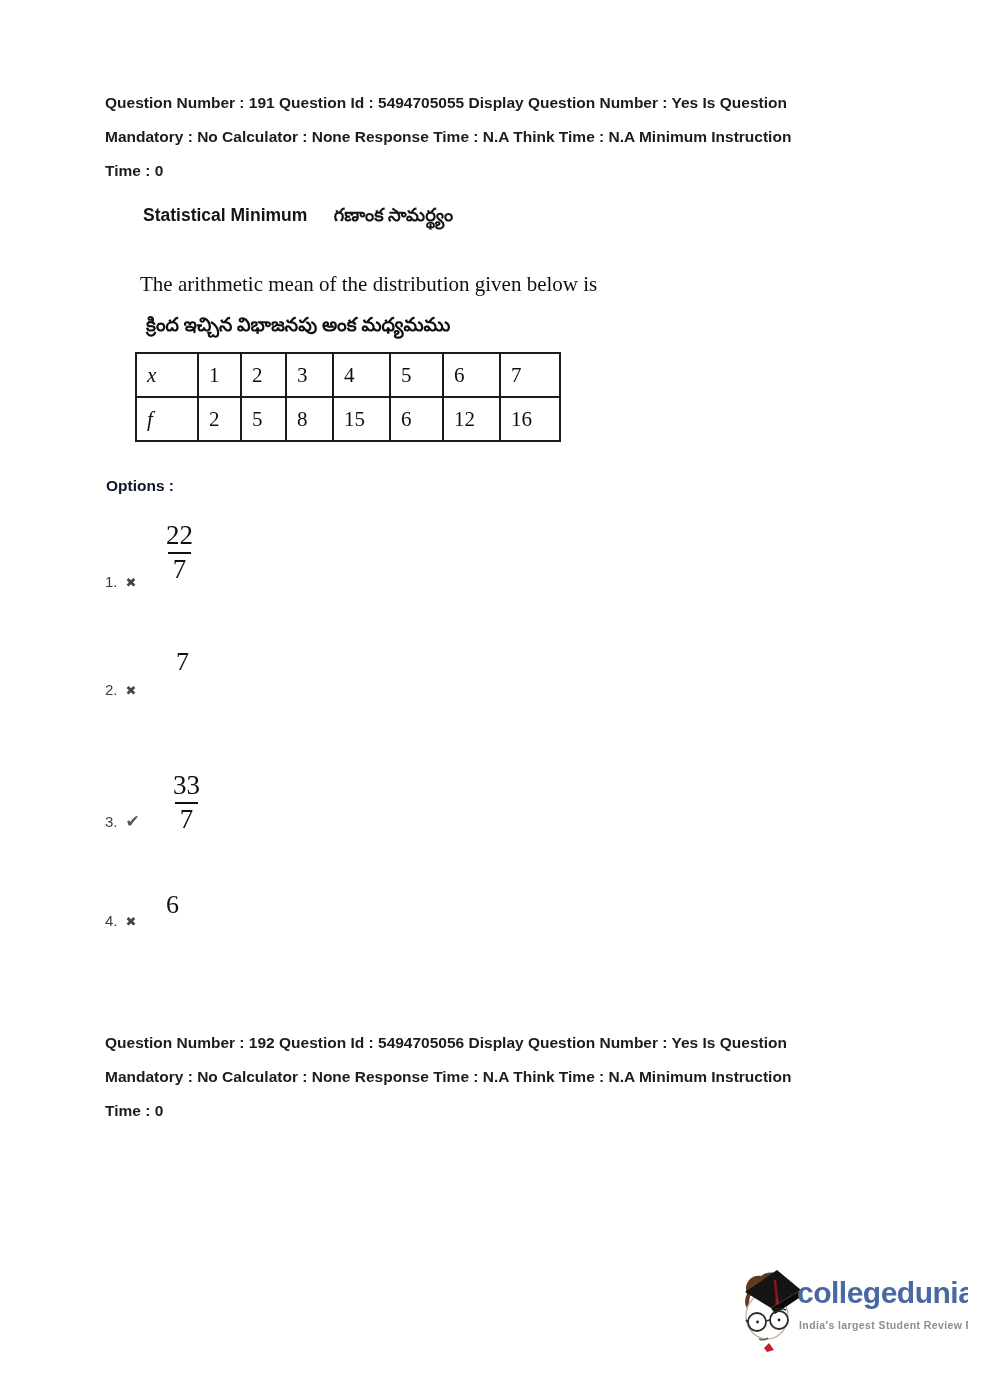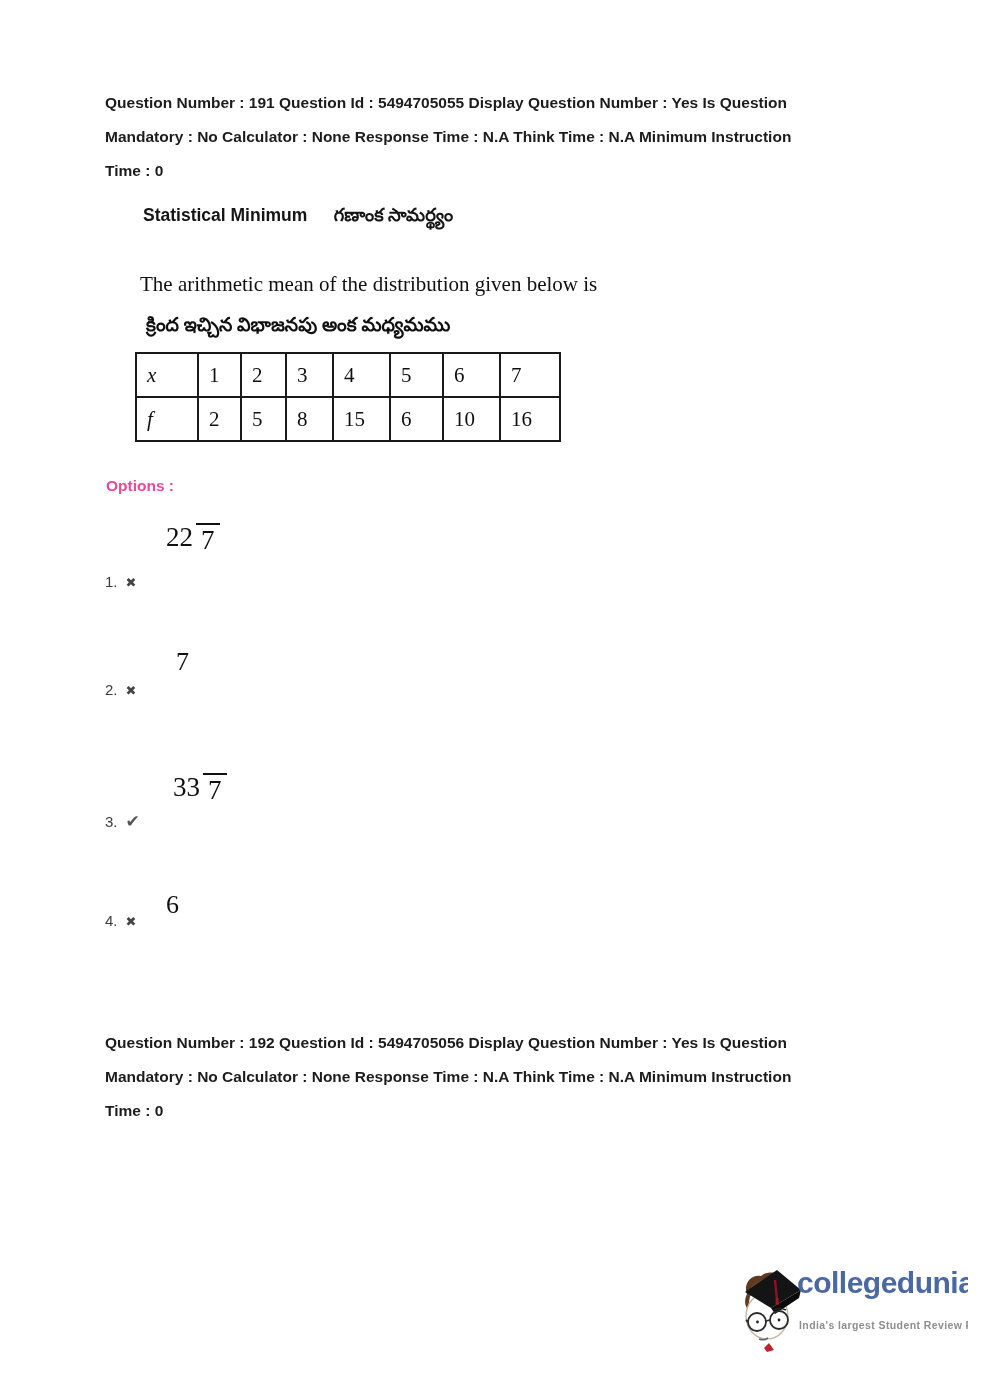--- a/index.html
+++ b/index.html
@@ -48,33 +48,33 @@
     font-family:"Liberation Serif", serif; font-size:21px; color:#101010;
     padding-left:10px; vertical-align:middle;
   }
   table.dist-table td.var { font-style:italic; }
   .cw0{width:62px}.cw1{width:43px}.cw2{width:45px}.cw3{width:47px}
   .cw4{width:57px}.cw5{width:53px}.cw6{width:57px}.cw7{width:60px}
 
   .options-label {
     position:absolute; top:477px; left:106px;
     font-family:"Liberation Sans", sans-serif; font-weight:700;
-    font-size:15.5px; color:#ec4899;
+    font-size:15.5px; color:#0f172a;
   }
 
   .opt-label { position:absolute; left:105px; white-space:nowrap; }
   .opt-num {
     font-family:"Liberation Sans", sans-serif; font-size:15px; color:#3d3d3d;
   }
   .marker { margin-left:8px; }
   .marker.cross { font-size:13px; color:#454545; }
   .marker.check { font-size:17px; color:#555555; }
 
   .fraction {
-    position:absolute; display:inline-flex; flex-direction:row;
+    position:absolute; display:inline-flex; flex-direction:column;
     align-items:center; font-family:"Liberation Serif", serif;
     font-size:27px; color:#101010; line-height:1.05;
   }
   .fraction .den { border-top:2px solid #101010; padding:1px 5px 0; margin-top:2px; }
   .fraction .num { padding:0 3px 1px; }
   .plain-val {
     position:absolute; font-family:"Liberation Serif", serif;
     font-size:26px; color:#101010;
   }
   #opt1-frac { top:521px; left:163px; }
@@ -82,21 +82,21 @@
   #opt2-val { top:647px; left:176px; }
   #opt2-label { top:681px; }
   #opt3-frac { top:759px; left:170px;margin-top:12px; }
   #opt3-label { top:811px; }
   #opt4-val { top:890px; left:166px; }
   #opt4-label { top:912px; }
 
   .logo { position:absolute; top:1264px; left:737px; width:240px; height:90px; }
   .logo-mascot { position:absolute; top:2px; left:0; }
   .brand-row {
-    position:absolute; top:4px; left:60px;
+    position:absolute; top:14px; left:60px;
     display:flex; align-items:flex-end;
   }
   .brand-name {
     font-family:"Liberation Sans", sans-serif; font-weight:700;
     font-size:30px; letter-spacing:-0.5px; color:#4a69a2; line-height:1;
   }
   .brand-suffix {
     writing-mode:vertical-rl; font-size:8px; font-weight:700;
     color:#9a9a9a; letter-spacing:0.5px; margin-left:2px; line-height:1;
     padding-bottom:2px;
@@ -138,21 +138,21 @@
       <td class="cw6">6</td>
       <td class="cw7">7</td>
     </tr>
     <tr>
       <td class="var cw0">f</td>
       <td class="cw1">2</td>
       <td class="cw2">5</td>
       <td class="cw3">8</td>
       <td class="cw4">15</td>
       <td class="cw5">6</td>
-      <td class="cw6">10</td>
+      <td class="cw6">12</td>
       <td class="cw7">16</td>
     </tr>
   </tbody>
     </table>
 
   <div class="options-label">Options :</div>
 
   <div class="fraction" id="opt1-frac">
     <span class="num">22</span>
     <span class="den">7</span>

